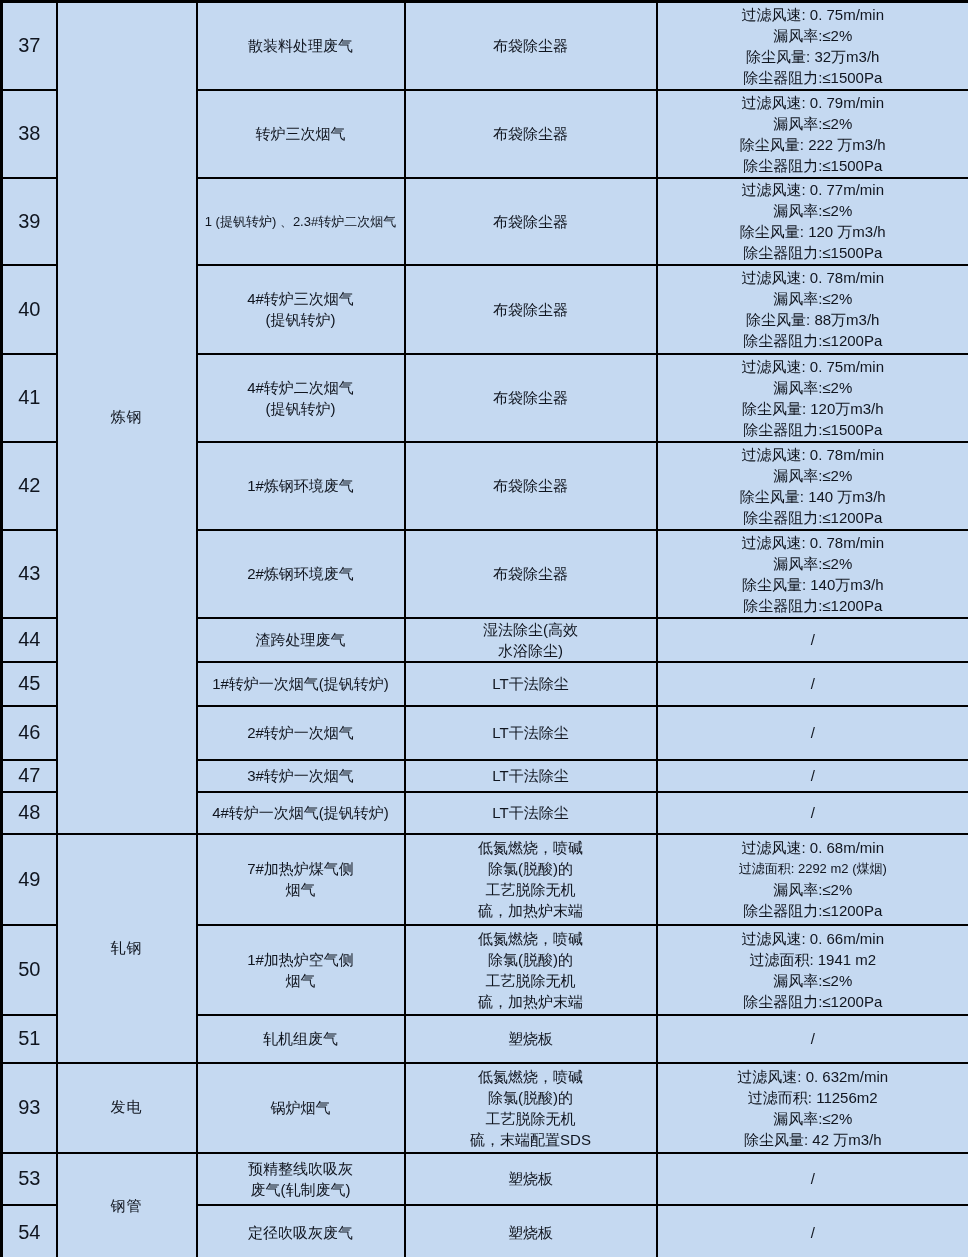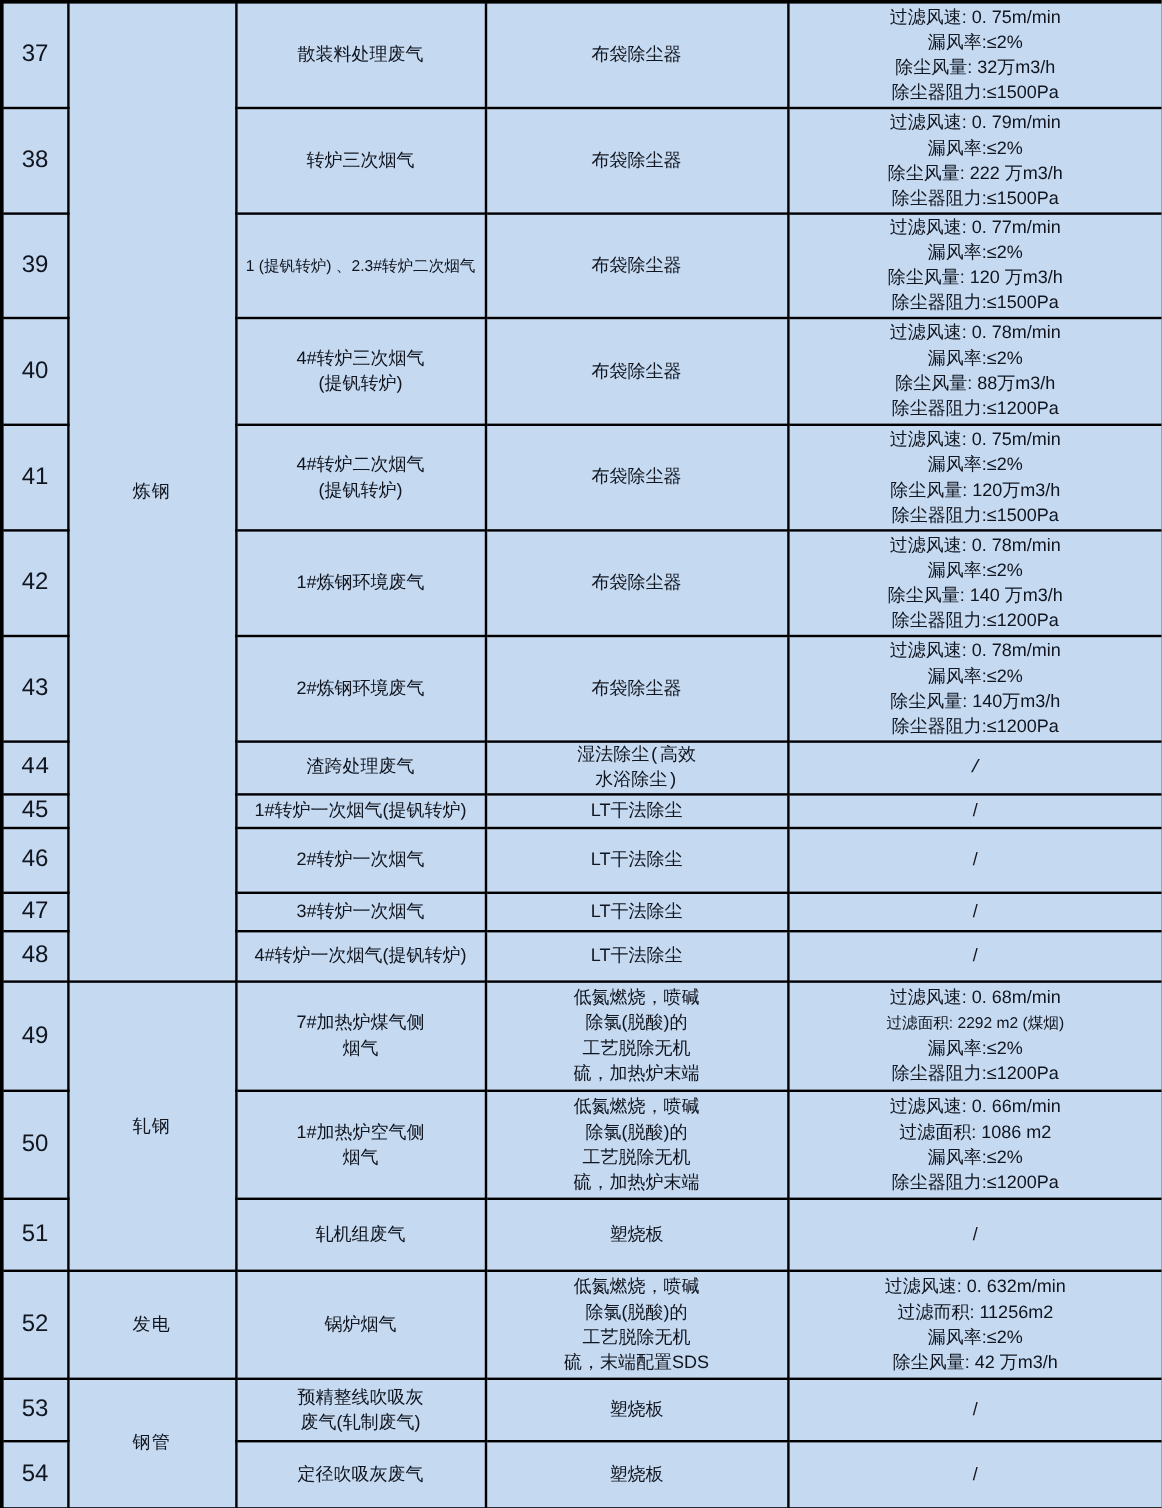--- a/index.html
+++ b/index.html
@@ -141,34 +141,34 @@
         <td>
           <div class="line">布袋除尘器</div>
         </td>
         <td>
           <div class="line">过滤风速: 0. 78m/min</div>
           <div class="line">漏风率:≤2%</div>
           <div class="line">除尘风量: 140万m3/h</div>
           <div class="line">除尘器阻力:≤1200Pa</div>
         </td>
       </tr>
-      <tr style="height: 43px; font-family: Liberation Mono, monospace;">
+      <tr style="height: 43px;">
         <td class="num">44</td>
         <td>
           <div class="line">渣跨处理废气</div>
         </td>
         <td>
           <div class="line">湿法除尘(高效</div>
           <div class="line">水浴除尘)</div>
         </td>
         <td>
           <div class="line">/</div>
         </td>
       </tr>
-      <tr style="height: 28px;">
+      <tr style="height: 44px;">
         <td class="num">45</td>
         <td>
           <div class="line">1#转炉一次烟气(提钒转炉)</div>
         </td>
         <td>
           <div class="line">LT干法除尘</div>
         </td>
         <td>
           <div class="line">/</div>
         </td>
@@ -236,39 +236,39 @@
           <div class="line">烟气</div>
         </td>
         <td>
           <div class="line">低氮燃烧，喷碱</div>
           <div class="line">除氯(脱酸)的</div>
           <div class="line">工艺脱除无机</div>
           <div class="line">硫，加热炉末端</div>
         </td>
         <td>
           <div class="line">过滤风速: 0. 66m/min</div>
-          <div class="line">过滤面积: 1086 m2</div>
-          <div class="line">漏风率:≤2%</div>
-          <div class="line">除尘器阻力:≤1200Pa</div>
-        </td>
-      </tr>
-      <tr style="height: 60px;">
+          <div class="line">过滤面积: 1941 m2</div>
+          <div class="line">漏风率:≤2%</div>
+          <div class="line">除尘器阻力:≤1200Pa</div>
+        </td>
+      </tr>
+      <tr style="height: 48px;">
         <td class="num">51</td>
         <td>
           <div class="line">轧机组废气</div>
         </td>
         <td>
           <div class="line">塑烧板</div>
         </td>
         <td>
           <div class="line">/</div>
         </td>
       </tr>
       <tr style="height: 90px;">
-        <td class="num">52</td>
+        <td class="num">93</td>
         <td class="cat" rowspan="1">发电</td>
         <td>
           <div class="line">锅炉烟气</div>
         </td>
         <td>
           <div class="line">低氮燃烧，喷碱</div>
           <div class="line">除氯(脱酸)的</div>
           <div class="line">工艺脱除无机</div>
           <div class="line">硫，末端配置SDS</div>
         </td>

